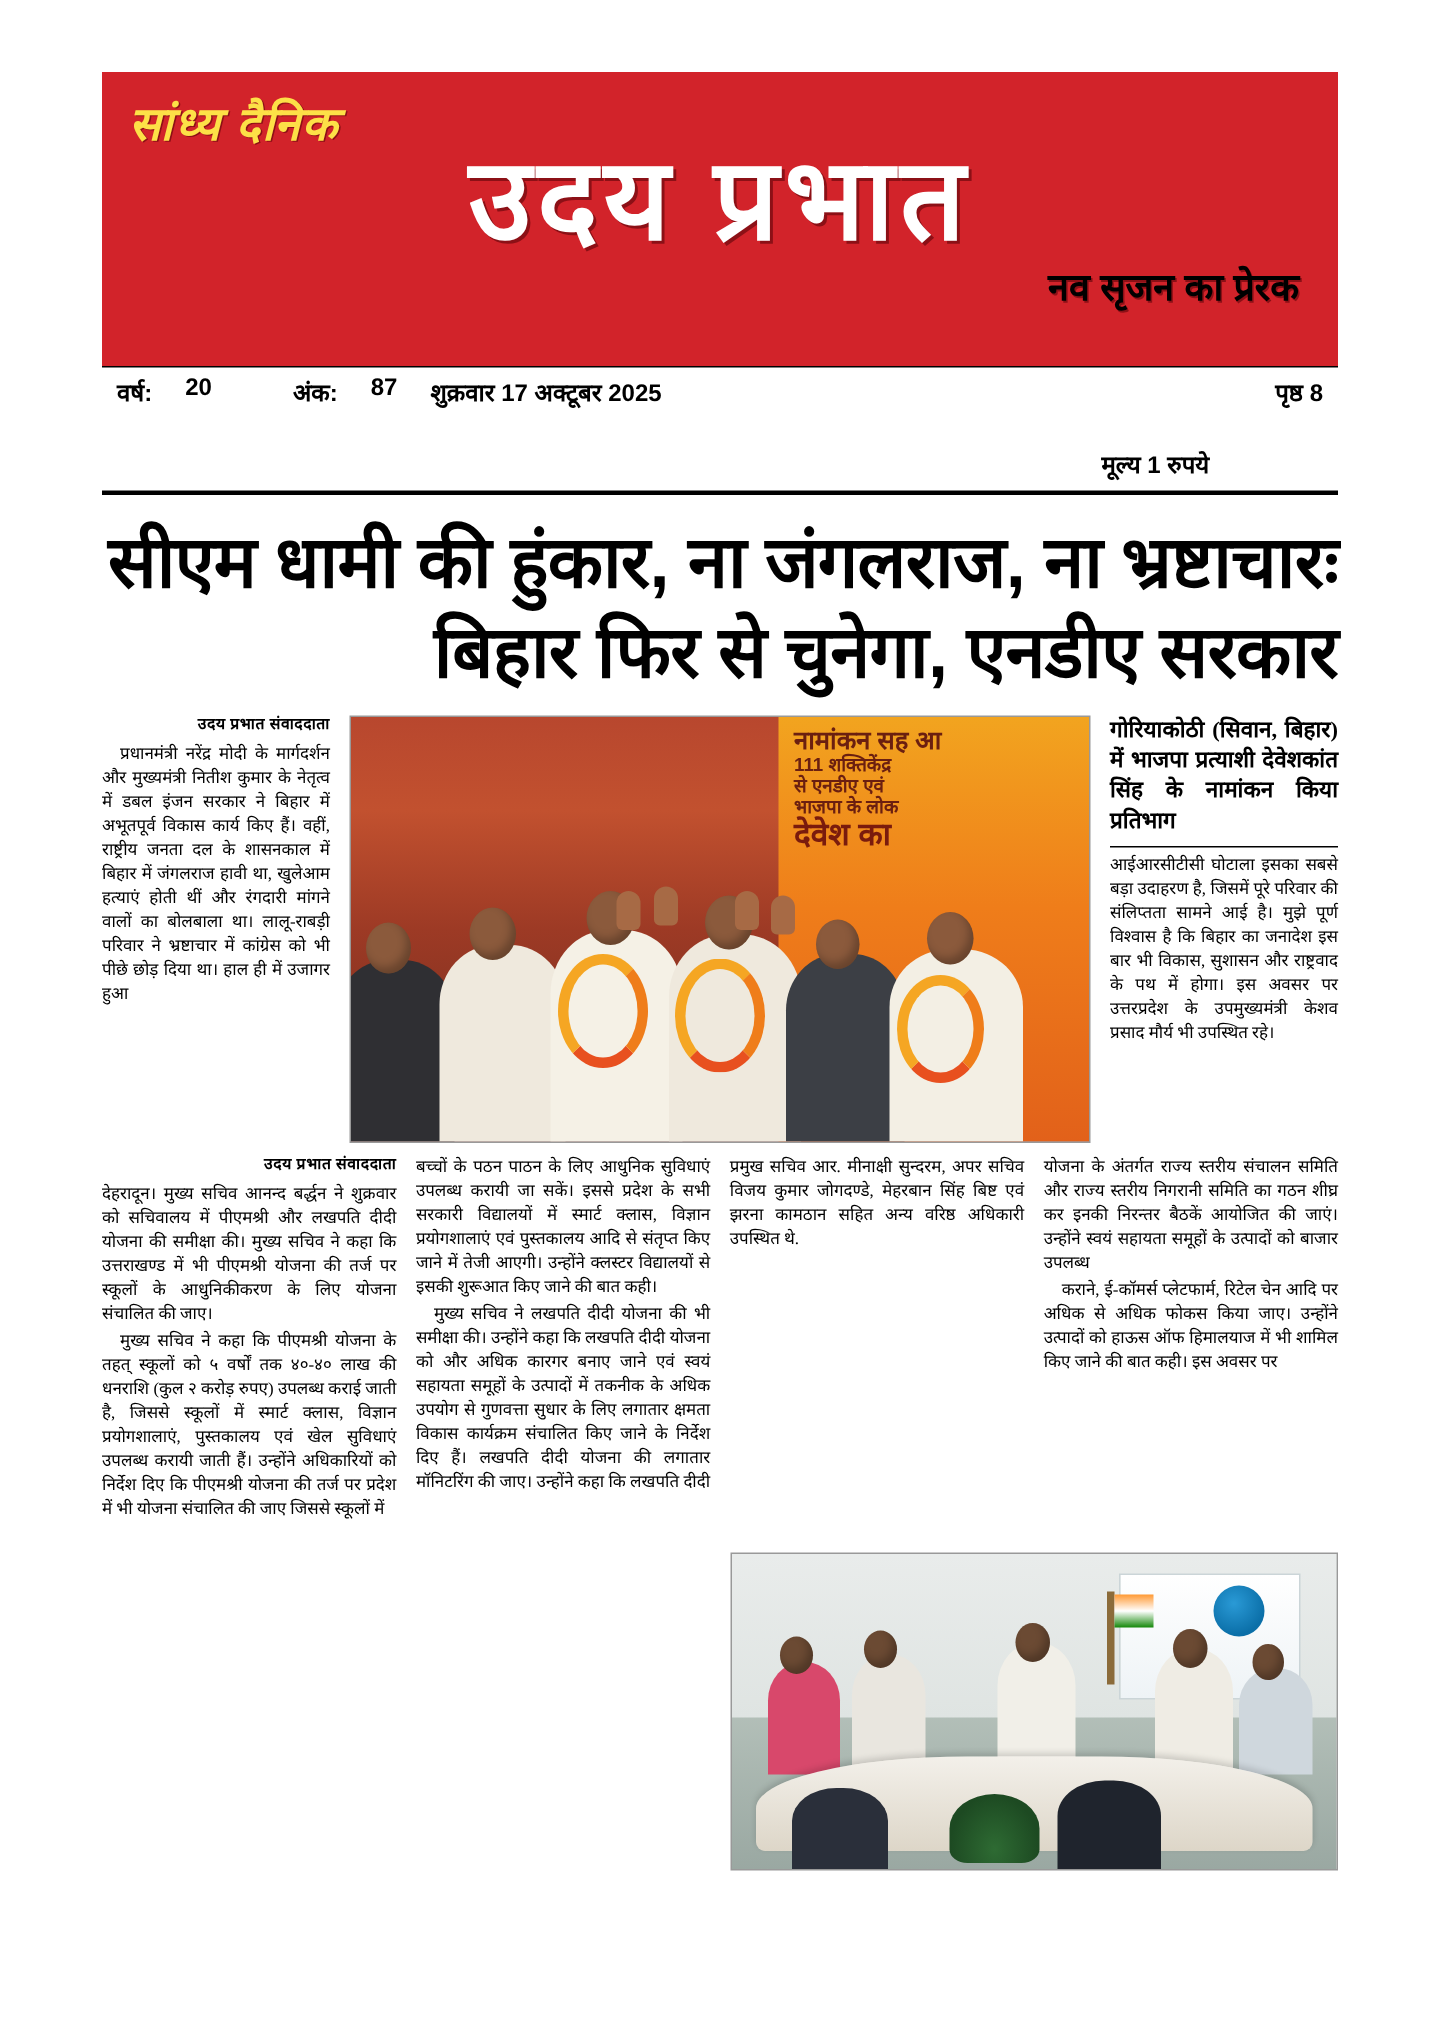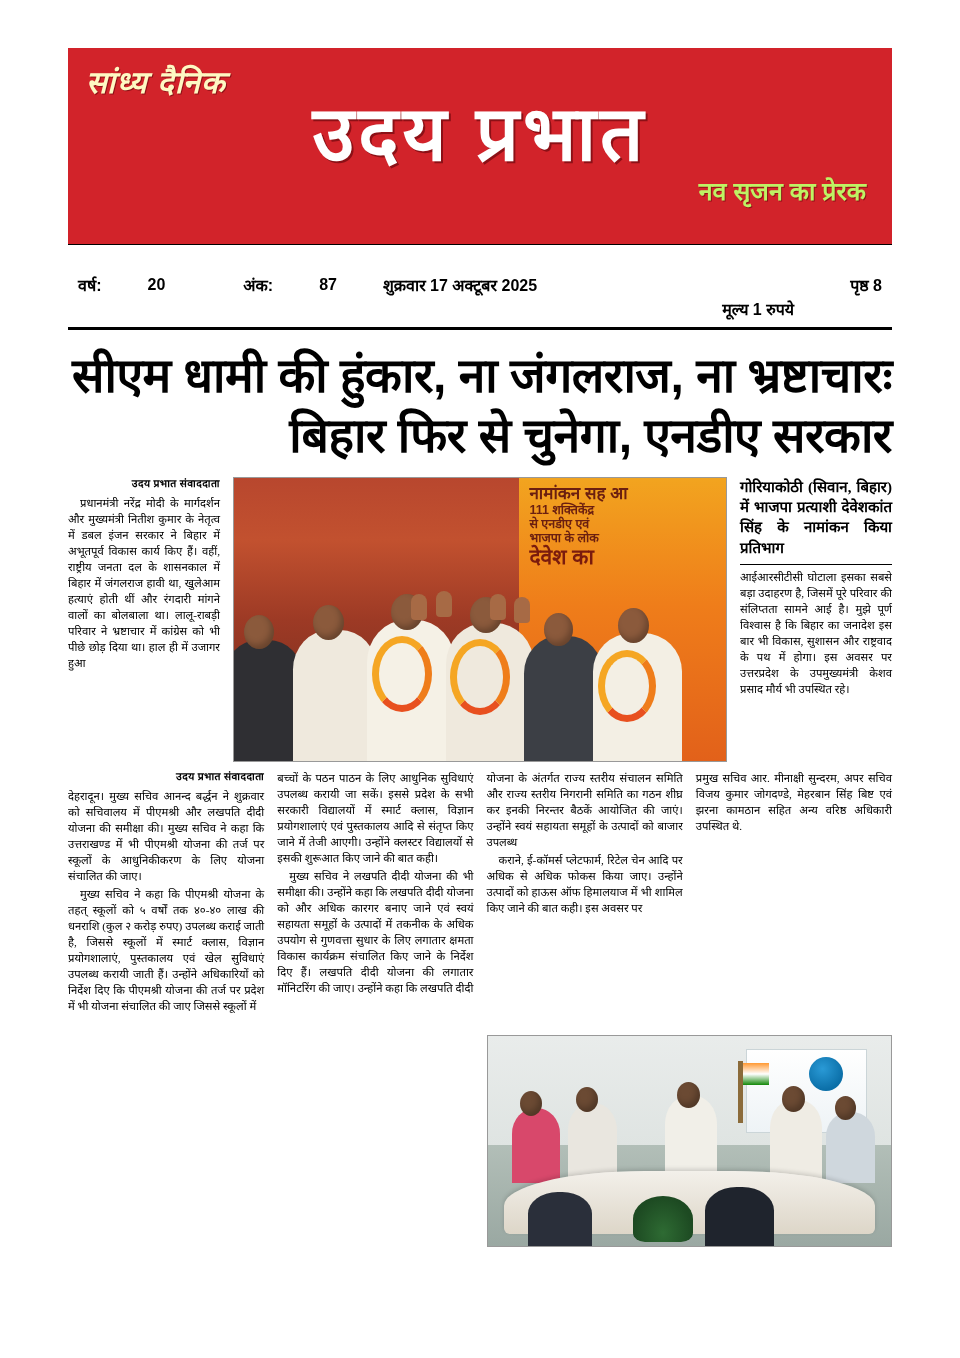--- a/index.html
+++ b/index.html
@@ -30,21 +30,21 @@
     padding: 6px 16px 10px 16px;
     position: relative;
     height: 196px;
   }
   .masthead-top {
     display: flex;
     align-items: flex-start;
     justify-content: space-between;
   }
   .sandhya {
-    color: #fef9c3;
+    color: #fde047;
     font-family: "Liberation Sans", sans-serif;
     font-weight: bold;
     font-size: 31px;
     letter-spacing: 1px;
     font-style: italic;
     text-shadow: 1px 1px 0 #8c1016;
     margin-top: 4px;
   }
   .rni {
     color: #ffffff;
@@ -59,42 +59,42 @@
     font-family: "Liberation Sans", sans-serif;
     font-weight: bold;
     font-size: 76px;
     line-height: 0.96;
     text-align: center;
     letter-spacing: 4px;
     text-shadow: 2px 2px 0 #8c1016;
     margin-top: -4px;
   }
   .tagline {
-    color: #bef264;
+    color: #000000;
     font-family: "Liberation Sans", sans-serif;
     font-weight: bold;
     font-size: 25px;
     text-align: right;
     padding-right: 8px;
     margin-top: 2px;
     text-shadow: 1px 1px 0 #8c1016;
   }
 
   
   .infobar {
     border-bottom: 3px solid #000;
     border-top: 1px solid #000;
     display: flex;
-    align-items: center;
+    align-items: flex-start;
     padding: 5px 10px 7px 10px;
     font-family: "Liberation Sans", sans-serif;
     font-weight: bold;
     font-size: 16px;
     color: #000;
-    gap: 16px;
+    gap: 4px;
   }
   .infobar .seg { white-space: nowrap; }
   .infobar .sp-sm { width: 14px; }
   .infobar .grow { flex: 1; }
   .infobar .right-seg { margin-right: 40px; margin-top: 48px; }
 
   
   .headline {
     text-align: right;
     font-family: "Liberation Sans", sans-serif;
@@ -349,25 +349,25 @@
     <div class="col-text art2-col">
       <div class="byline">उदय प्रभात संवाददाता</div>
       <p class="first">देहरादून। मुख्य सचिव आनन्द बर्द्धन ने शुक्रवार को सचिवालय में पीएमश्री और लखपति दीदी योजना की समीक्षा की। मुख्य सचिव ने कहा कि उत्तराखण्ड में भी पीएमश्री योजना की तर्ज पर स्कूलों के आधुनिकीकरण के लिए योजना संचालित की जाए।</p>
       <p>मुख्य सचिव ने कहा कि पीएमश्री योजना के तहत् स्कूलों को ५ वर्षों तक ४०-४० लाख की धनराशि (कुल २ करोड़ रुपए) उपलब्ध कराई जाती है, जिससे स्कूलों में स्मार्ट क्लास, विज्ञान प्रयोगशालाएं, पुस्तकालय एवं खेल सुविधाएं उपलब्ध करायी जाती हैं। उन्होंने अधिकारियों को निर्देश दिए कि पीएमश्री योजना की तर्ज पर प्रदेश में भी योजना संचालित की जाए जिससे स्कूलों में</p>
     </div>
     <div class="col-text art2-col">
       <p class="first">बच्चों के पठन पाठन के लिए आधुनिक सुविधाएं उपलब्ध करायी जा सकें। इससे प्रदेश के सभी सरकारी विद्यालयों में स्मार्ट क्लास, विज्ञान प्रयोगशालाएं एवं पुस्तकालय आदि से संतृप्त किए जाने में तेजी आएगी। उन्होंने क्लस्टर विद्यालयों से इसकी शुरूआत किए जाने की बात कही।</p>
       <p>मुख्य सचिव ने लखपति दीदी योजना की भी समीक्षा की। उन्होंने कहा कि लखपति दीदी योजना को और अधिक कारगर बनाए जाने एवं स्वयं सहायता समूहों के उत्पादों में तकनीक के अधिक उपयोग से गुणवत्ता सुधार के लिए लगातार क्षमता विकास कार्यक्रम संचालित किए जाने के निर्देश दिए हैं। लखपति दीदी योजना की लगातार मॉनिटरिंग की जाए। उन्होंने कहा कि लखपति दीदी</p>
     </div>
     <div class="col-text art2-col">
+      <p class="first">प्रमुख सचिव आर. मीनाक्षी सुन्दरम, अपर सचिव विजय कुमार जोगदण्डे, मेहरबान सिंह बिष्ट एवं झरना कामठान सहित अन्य वरिष्ठ अधिकारी उपस्थित थे.</p>
+    </div>
+    <div class="col-text art2-col">
       <p class="first">योजना के अंतर्गत राज्य स्तरीय संचालन समिति और राज्य स्तरीय निगरानी समिति का गठन शीघ्र कर इनकी निरन्तर बैठकें आयोजित की जाएं। उन्होंने स्वयं सहायता समूहों के उत्पादों को बाजार उपलब्ध</p>
       <p>कराने, ई-कॉमर्स प्लेटफार्म, रिटेल चेन आदि पर अधिक से अधिक फोकस किया जाए। उन्होंने उत्पादों को हाऊस ऑफ हिमालयाज में भी शामिल किए जाने की बात कही। इस अवसर पर</p>
-    </div>
-    <div class="col-text art2-col">
-      <p class="first">प्रमुख सचिव आर. मीनाक्षी सुन्दरम, अपर सचिव विजय कुमार जोगदण्डे, मेहरबान सिंह बिष्ट एवं झरना कामठान सहित अन्य वरिष्ठ अधिकारी उपस्थित थे.</p>
     </div>
 
     <div class="photo photo2">
       <div class="p2-wall"></div>
       <div class="p2-backdrop"></div>
       <div class="p2-logo"></div>
       <div class="p2-flag"></div>
       <div class="p2-person" style="left:6%;top:34%;width:12%;height:36%;background:#d8486b;"></div>
       <div class="head" style="left:8%;bottom:62%;width:22px;height:25px;background:#6b4a33;"></div>
       <div class="p2-person" style="left:20%;top:32%;width:12%;height:38%;background:#e9e6df;"></div>

